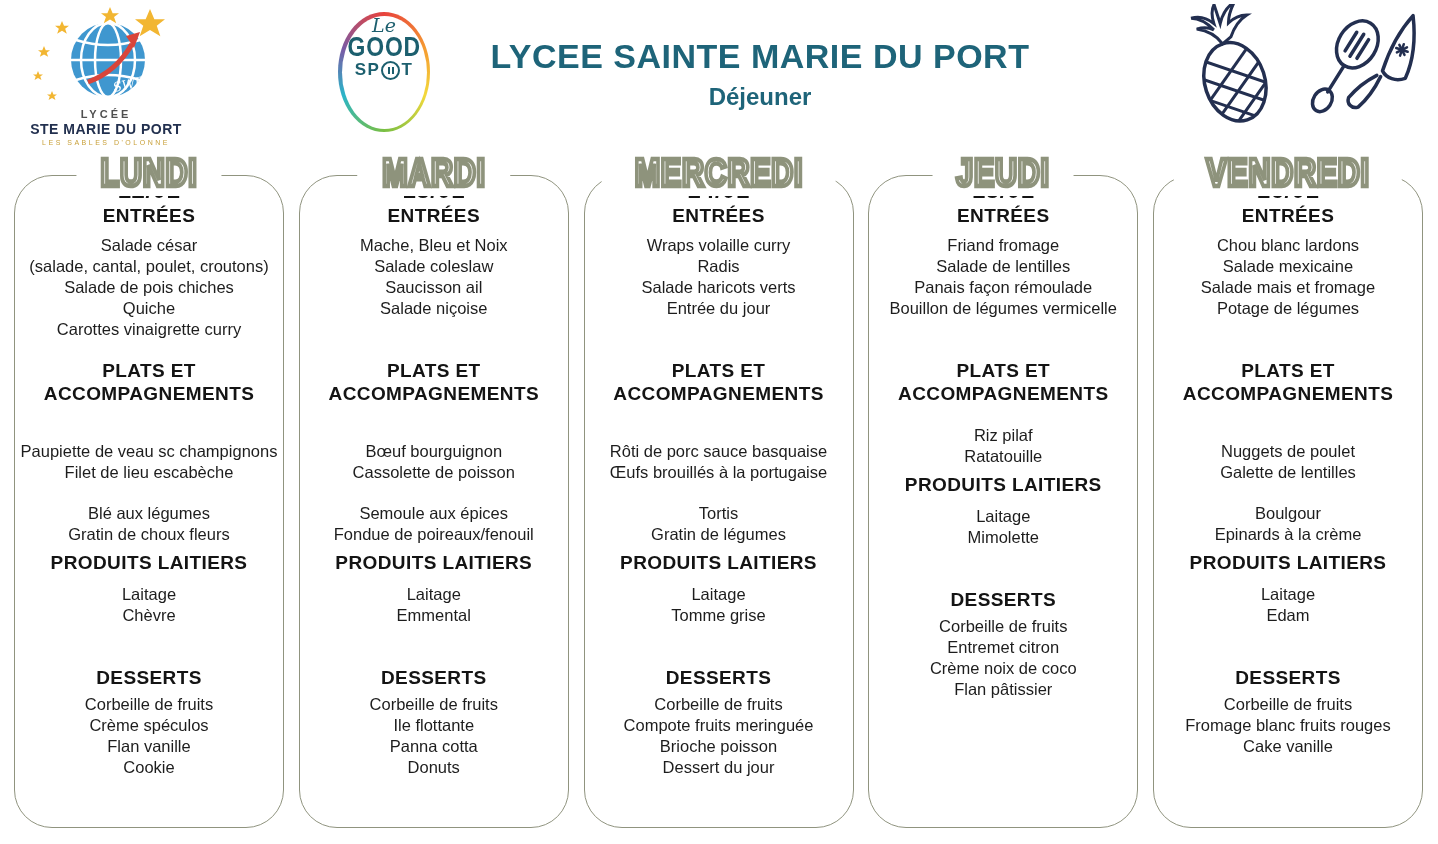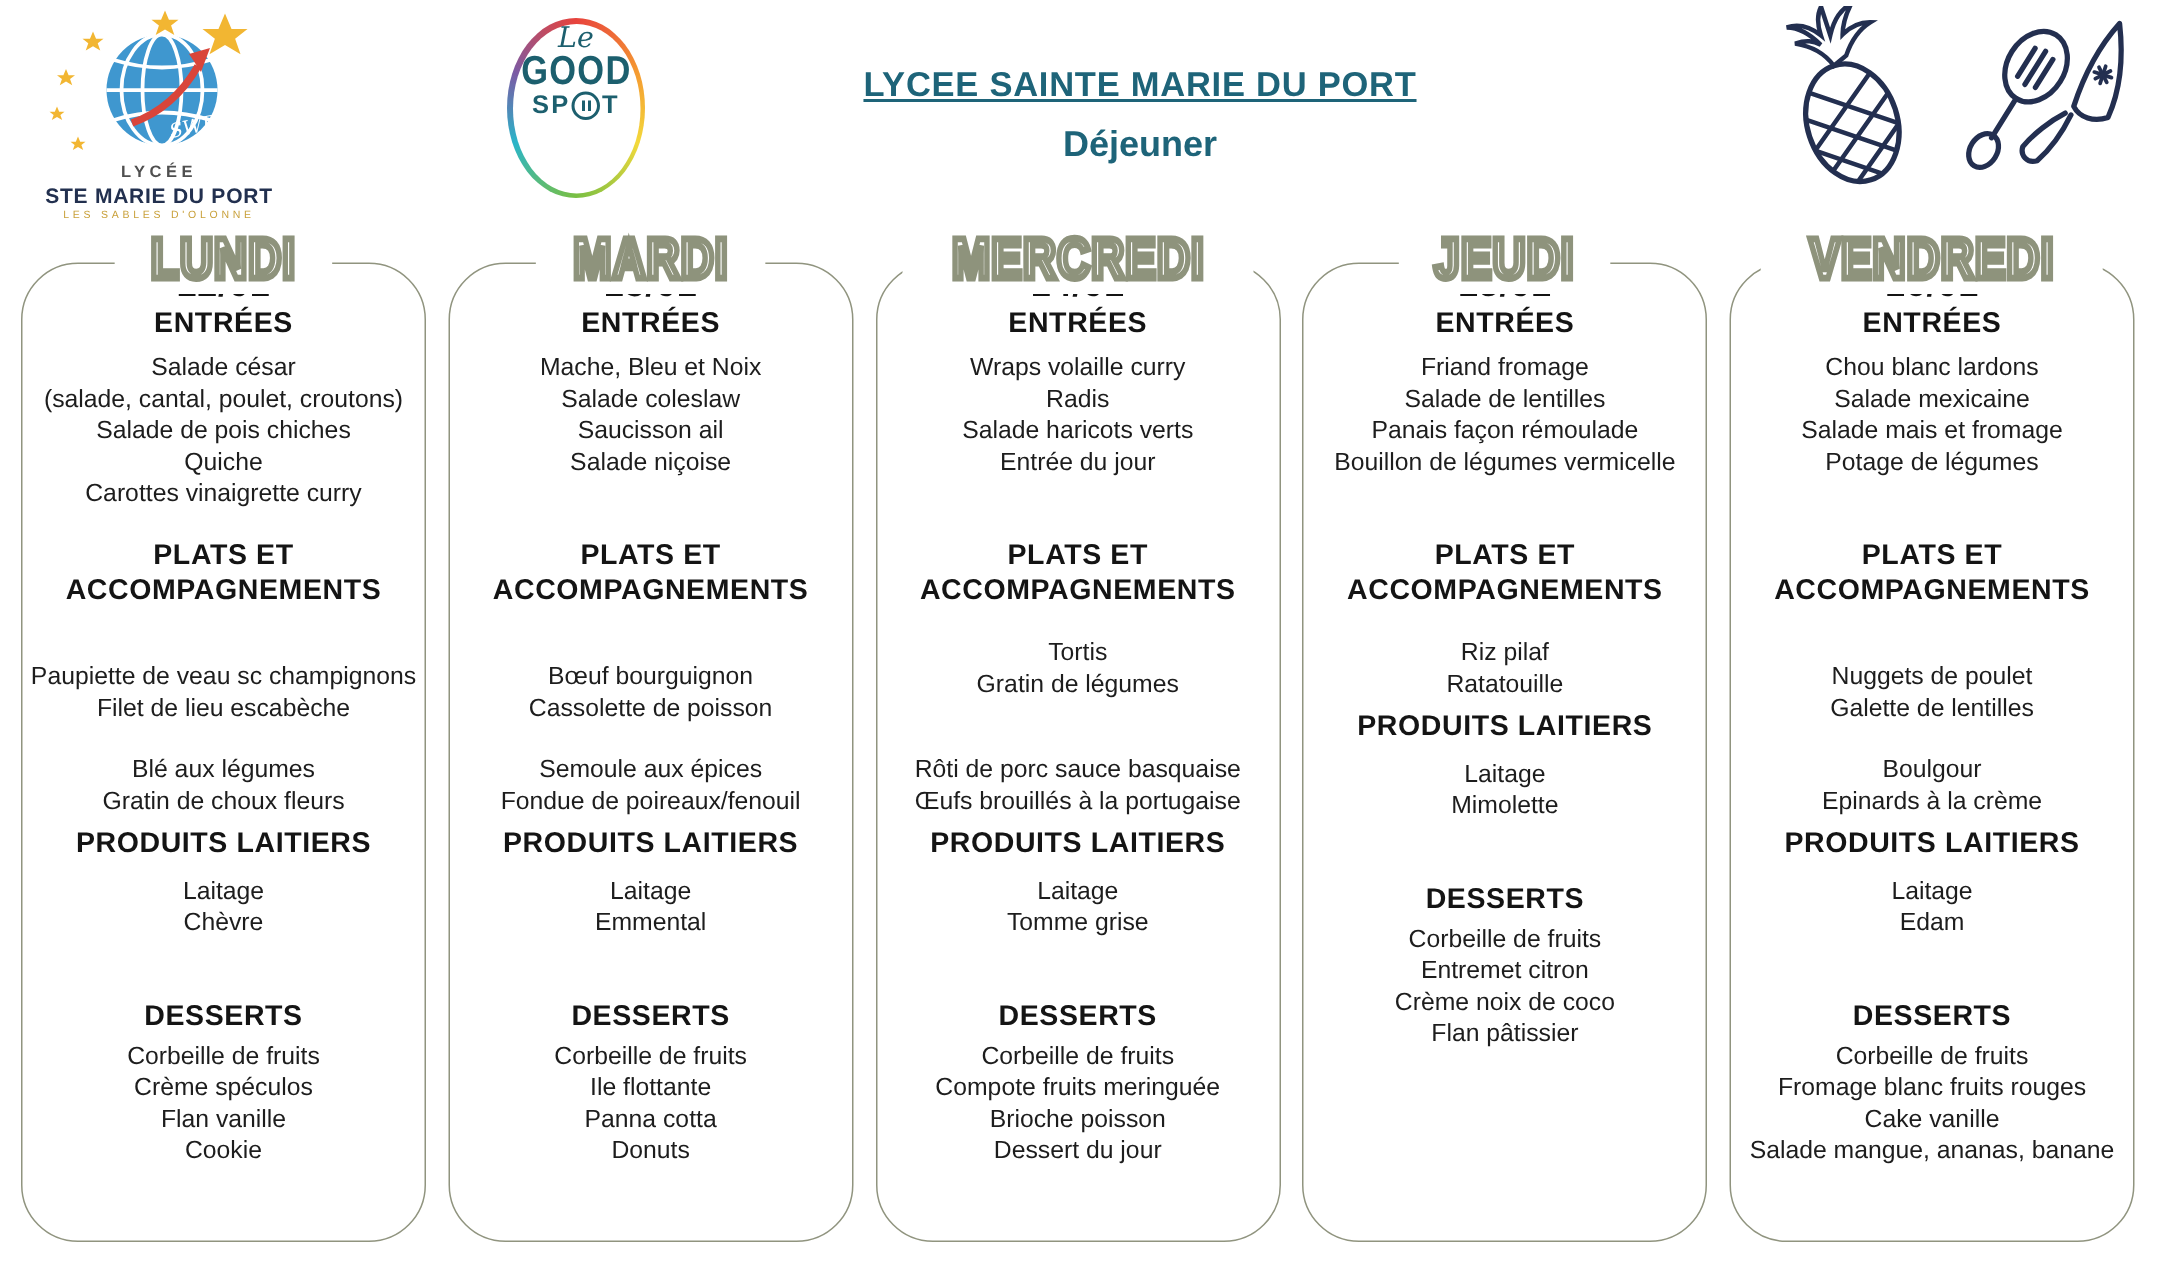--- a/index.html
+++ b/index.html
@@ -18,21 +18,21 @@
   .gs-inner{width:85px;height:113px;border-radius:50%;background:#fff;display:flex;flex-direction:column;
     align-items:center;color:#1c5f6e;}
   .gs-le{font-family:"DejaVu Serif", serif;font-style:italic;font-size:19px;line-height:18px;}
   .gs-good{font-size:27px;font-weight:800;letter-spacing:1px;transform:scaleX(.85);line-height:27px;}
   .gs-spot{display:flex;align-items:center;font-size:17px;font-weight:800;letter-spacing:1.5px;line-height:18px;}
   .gs-o{display:inline-flex;align-items:center;justify-content:center;width:15px;height:15px;border:2.5px solid #1c5f6e;
     border-radius:50%;margin:0 1px;}
   .gs-o i{display:block;width:2px;height:7px;background:#1c5f6e;margin:0 1px;}
 
   .title-wrap{position:absolute;left:430px;top:38px;width:660px;text-align:center;color:#1e6479;}
-  .page-title{font-size:23px;font-weight:800;letter-spacing:.5px;line-height:36px;text-decoration:underline;}
+  .page-title{font-size:34px;font-weight:800;letter-spacing:.5px;line-height:36px;}
   .page-subtitle{font-size:24px;font-weight:700;margin-top:9px;}
 
   .food-icons{position:absolute;left:1172px;top:4px;}
 
   
   .columns{position:absolute;left:14px;right:15px;top:175px;display:flex;justify-content:space-between;}
   .day-col{position:relative;width:268px;height:651px;border:1.6px solid #90947f;border-radius:38px;
     display:flex;flex-direction:column;align-items:center;}
   .day-label{position:absolute;top:-26px;left:50%;transform:translateX(-50%);background:#fff;
     padding:0 12px;height:46px;line-height:46px;}
@@ -237,27 +237,27 @@
       <div class="menu-list entrees">
           <span class="line">Wraps volaille curry</span>
           <span class="line">Radis</span>
           <span class="line">Salade haricots verts</span>
           <span class="line">Entrée du jour</span>
         </div>
       <div class="sec-h plats-h">
           <span class="line">PLATS ET</span>
           <span class="line">ACCOMPAGNEMENTS</span>
         </div>
-      <div class="menu-list sides">
-          <span class="line">Tortis</span>
-          <span class="line">Gratin de légumes</span>
-        </div>
       <div class="menu-list plats">
           <span class="line">Rôti de porc sauce basquaise</span>
           <span class="line">Œufs brouillés à la portugaise</span>
+        </div>
+      <div class="menu-list sides">
+          <span class="line">Tortis</span>
+          <span class="line">Gratin de légumes</span>
         </div>
       <div class="sec-h lait-h">PRODUITS LAITIERS</div>
       <div class="menu-list laitiers">
           <span class="line">Laitage</span>
           <span class="line">Tomme grise</span>
         </div>
       <div class="sec-h desserts-h">DESSERTS</div>
       <div class="menu-list desserts">
           <span class="line">Corbeille de fruits</span>
           <span class="line">Compote fruits meringuée</span>
@@ -327,18 +327,17 @@
       <div class="sec-h lait-h">PRODUITS LAITIERS</div>
       <div class="menu-list laitiers">
           <span class="line">Laitage</span>
           <span class="line">Edam</span>
         </div>
       <div class="sec-h desserts-h">DESSERTS</div>
       <div class="menu-list desserts">
           <span class="line">Corbeille de fruits</span>
           <span class="line">Fromage blanc fruits rouges</span>
           <span class="line">Cake vanille</span>
-          <span class="line">Salade mangue, ananas, banane</span>
         </div>
     </div>
   </div>
 
 </div>
 
 </body></html>

